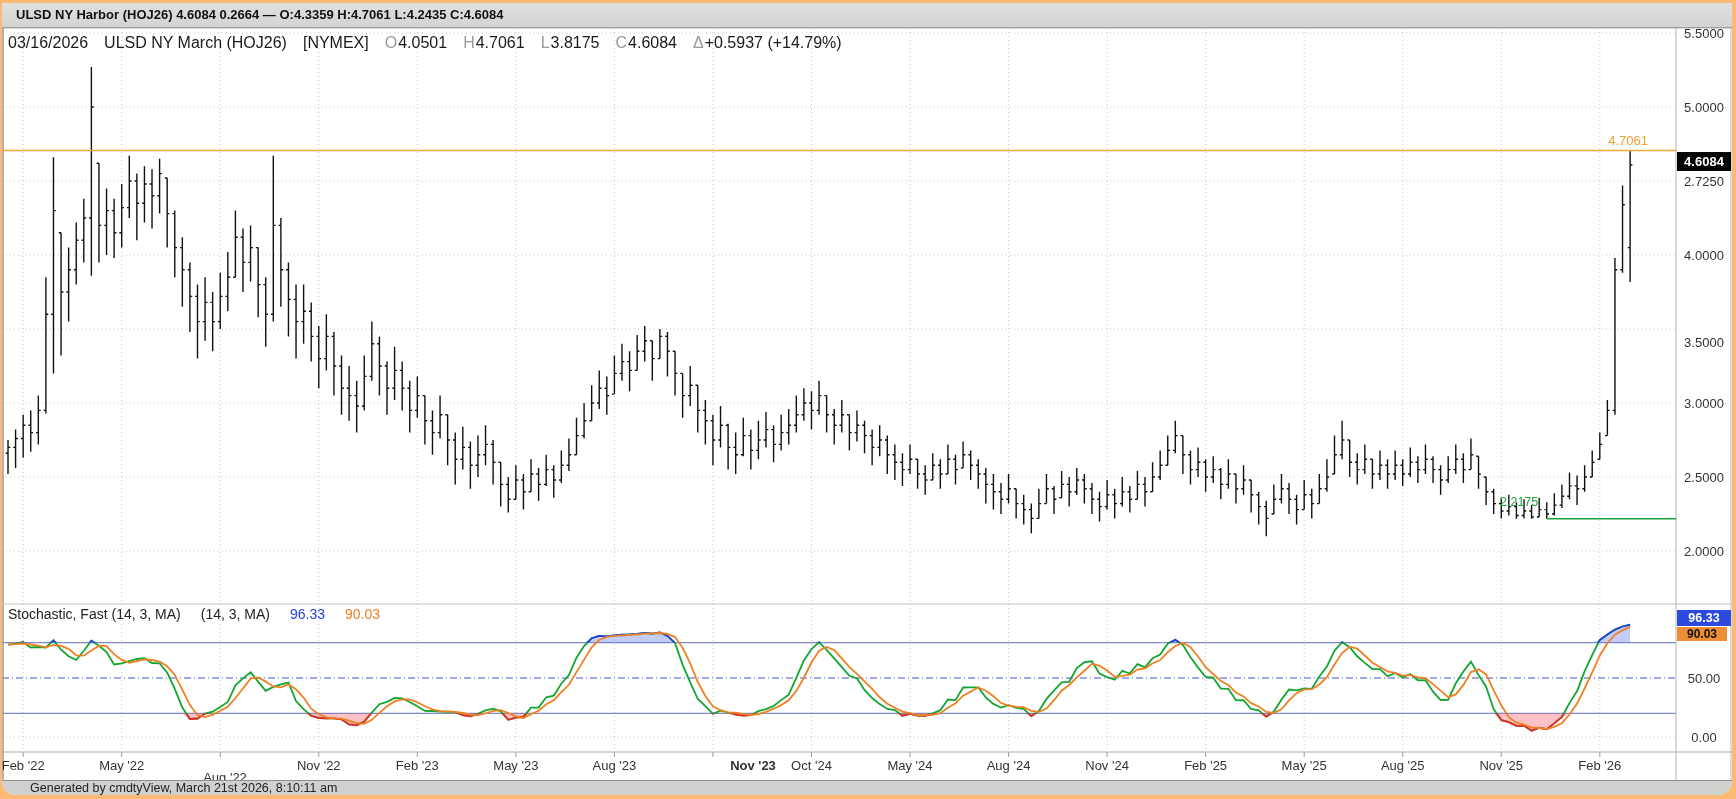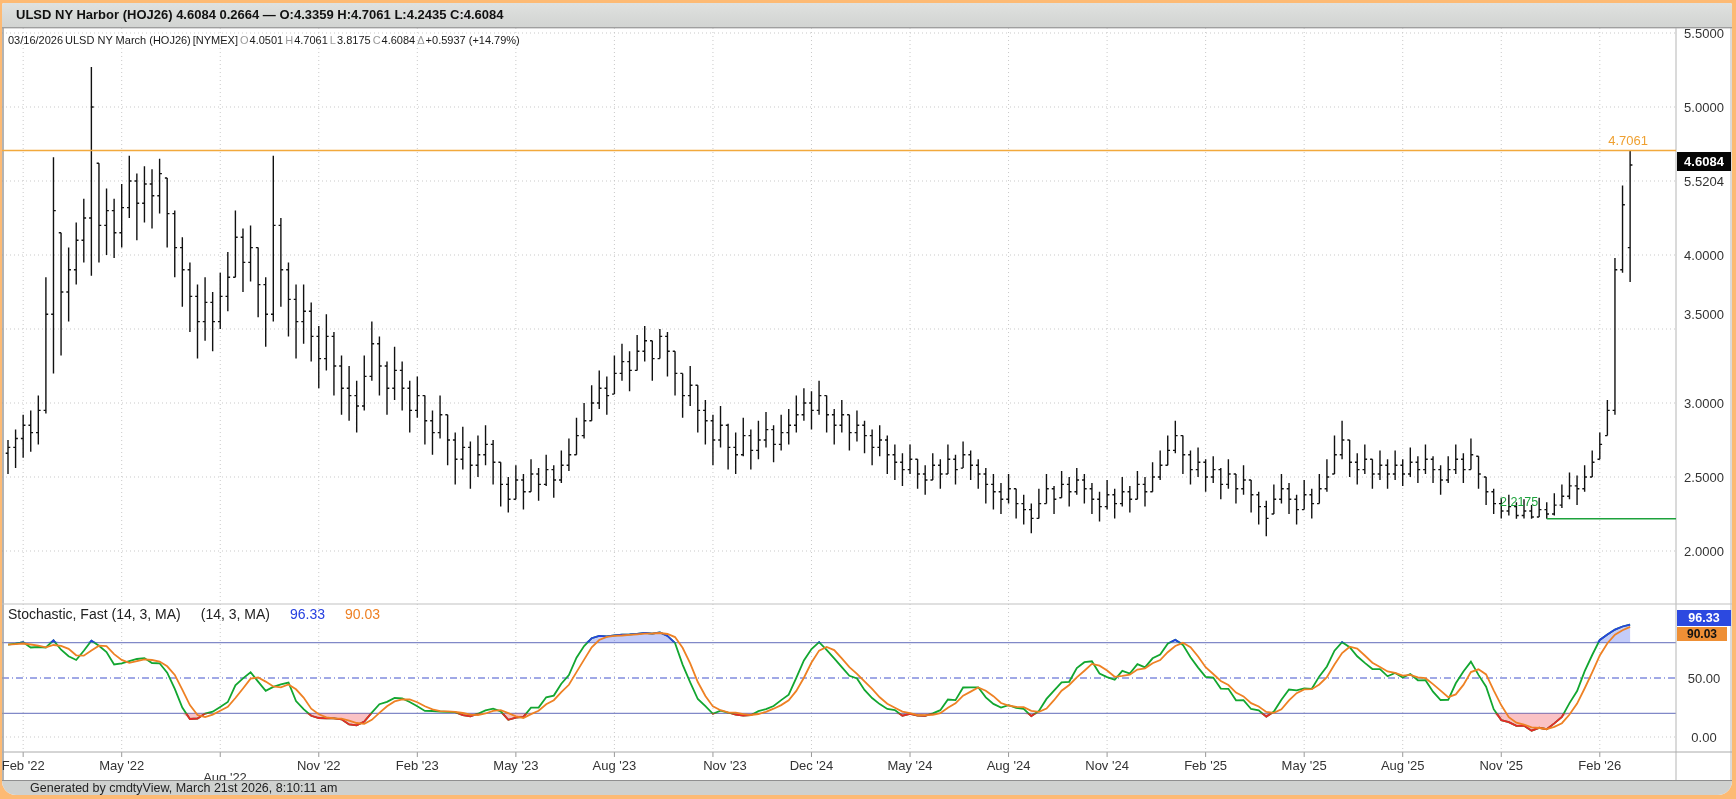--- a/index.html
+++ b/index.html
@@ -7,21 +7,21 @@
   #frame{position:relative;width:1736px;height:799px;background:#fdba74;overflow:hidden;}
   #app{position:absolute;left:2px;top:3px;width:1730px;height:792px;background:#fff;
        border-radius:2px 2px 14px 14px;overflow:hidden;}
   .abs{position:absolute;}
   #titlebar{left:0;top:0;width:100%;height:25px;background:linear-gradient(#dfe1df,#d2d4d2);
             border-bottom:1px solid #8a8a8a;color:#111;font-size:13px;font-weight:700;
             line-height:24px;padding-left:14px;white-space:nowrap;}
   #chartsvg{left:0;top:0;pointer-events:none;z-index:2;}
   .hit{z-index:1;}
   .lbl{z-index:3;white-space:nowrap;}
-  #chart-header{left:6px;top:31px;font-size:11px;color:#1a1a1a;display:flex;gap:2px;align-items:flex-start;}
+  #chart-header{left:6px;top:31px;font-size:16px;color:#1a1a1a;display:flex;gap:16px;align-items:flex-start;}
   #chart-header .g{color:#9a9a9a;margin-right:1px;}
   #chart-header .seg{white-space:nowrap;}
   #stoch-title{left:6px;top:603px;font-size:14px;color:#222;display:flex;gap:20px;}
   #stoch-title .k{color:#2741e0;}
   #stoch-title .d{color:#ee8124;}
   .price-tick{position:absolute;left:1676px;width:52px;text-align:center;font-size:13px;color:#333;z-index:3;}
   .x-tick{position:absolute;top:755px;width:64px;text-align:center;font-size:13px;color:#333;z-index:3;}
   #hl-label{color:#efa030;font-size:13px;left:1586px;width:60px;text-align:right;top:130px;}
   #sup-label{color:#1da23c;font-size:12.5px;left:1498px;top:492px;}
   #last-badge{left:1675px;top:149px;width:54px;height:19px;background:#050505;color:#fff;
@@ -142,35 +142,35 @@
     <div id="sup-label" class="abs lbl">2.2175</div>
     <div id="last-badge" class="abs lbl">4.6084</div>
     <div id="k-badge" class="abs lbl">96.33</div>
     <div id="d-badge" class="abs lbl">90.03</div>
 
     <div id="statusbar" class="abs">
       <span>Generated by cmdtyView, March 21st 2026, 8:10:11 am</span>
     </div>
   <div class="price-tick" style="top: 22.5px;">5.5000</div>
       <div class="price-tick" style="top: 96.5px;">5.0000</div>
-      <div class="price-tick" style="top: 170.5px;">5.5204</div>
+      <div class="price-tick" style="top: 170.5px;">2.7250</div>
       <div class="price-tick" style="top: 244.5px;">4.0000</div>
-      <div class="price-tick" style="top: 304px;">3.5000</div>
+      <div class="price-tick" style="top: 332px;">3.5000</div>
       <div class="price-tick" style="top: 392.5px;">3.0000</div>
       <div class="price-tick" style="top: 466.5px;">2.5000</div>
       <div class="price-tick" style="top: 540.5px;">2.0000</div>
       <div class="x-tick" style="left: -10.84px;">Feb '22</div>
       <div class="x-tick" style="left: 87.7px;">May '22</div>
       <div class="x-tick" style="left: 191px; margin-top: 12px;">Aug '22</div>
       <div class="x-tick" style="left: 284.78px;">Nov '22</div>
       <div class="x-tick" style="left: 383.32px;">Feb '23</div>
       <div class="x-tick" style="left: 481.86px;">May '23</div>
       <div class="x-tick" style="left: 580.4px;">Aug '23</div>
-      <div class="x-tick" style="left: 691px;">Nov '23</div>
-      <div class="x-tick" style="left: 777.48px;">Dec '24</div>
+      <div class="x-tick" style="left: 719px; font-weight: bold;">Nov '23</div>
+      <div class="x-tick" style="left: 777.48px;">Oct '24</div>
       <div class="x-tick" style="left: 876.02px; text-align: center;">May '24</div>
       <div class="x-tick" style="left: 974.56px;">Aug '24</div>
       <div class="x-tick" style="left: 1073.1px;">Nov '24</div>
       <div class="x-tick" style="left: 1171.64px;">Feb '25</div>
       <div class="x-tick" style="left: 1270.18px;">May '25</div>
       <div class="x-tick" style="left: 1368.72px;">Aug '25</div>
       <div class="x-tick" style="left: 1467.26px;">Nov '25</div>
       <div class="x-tick" style="left: 1565.8px;">Feb '26</div>
       <div class="price-tick" style="top: 667.5px;">50.00</div>
       <div class="price-tick" style="top: 726.5px;">0.00</div>

